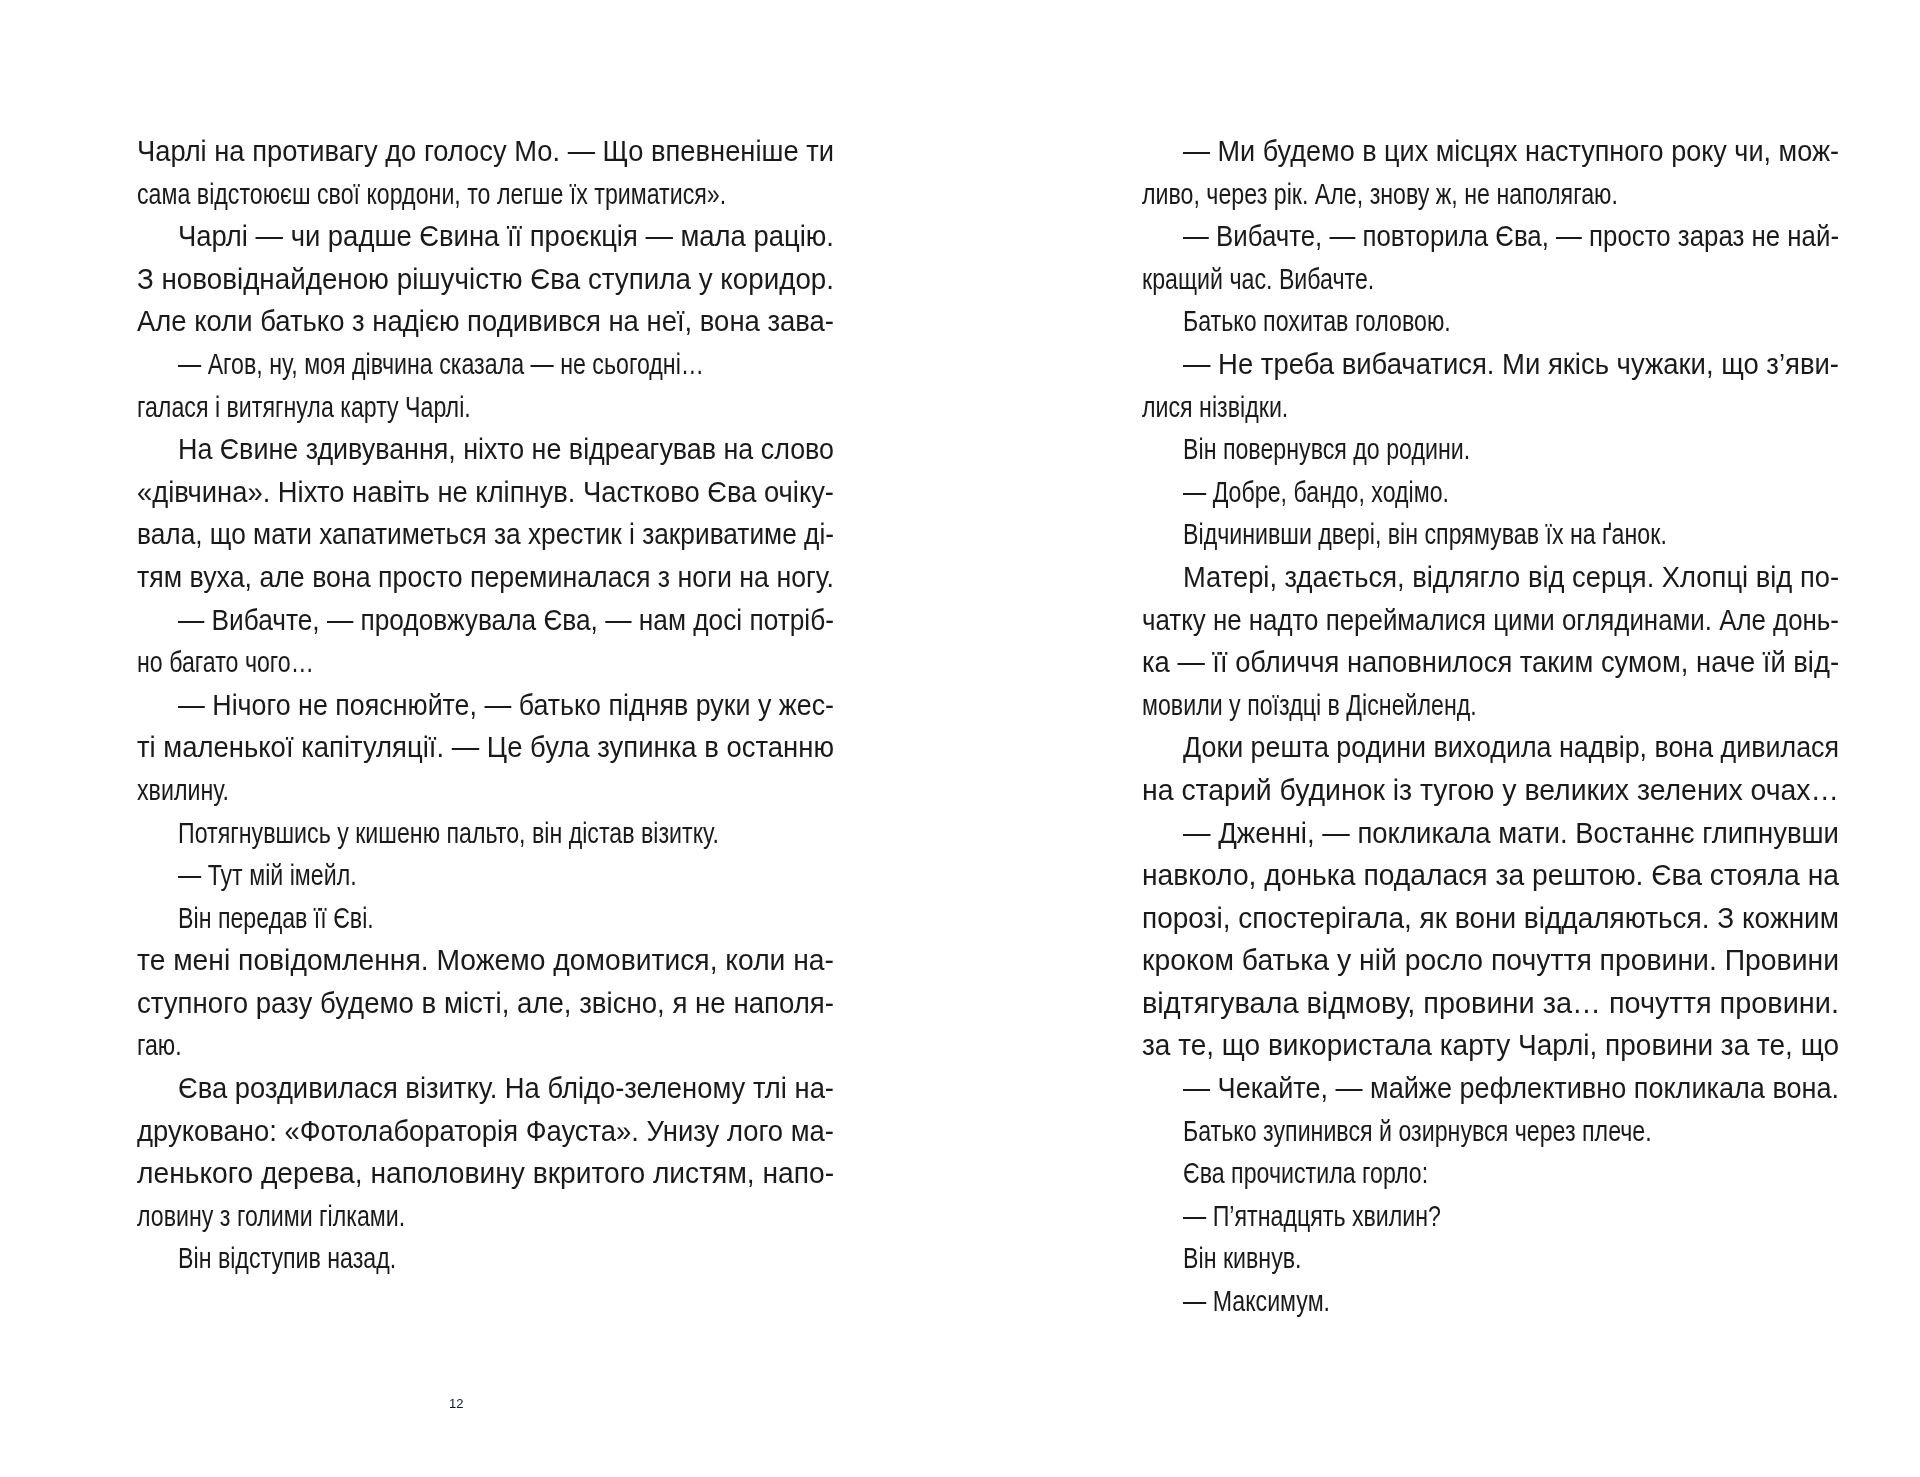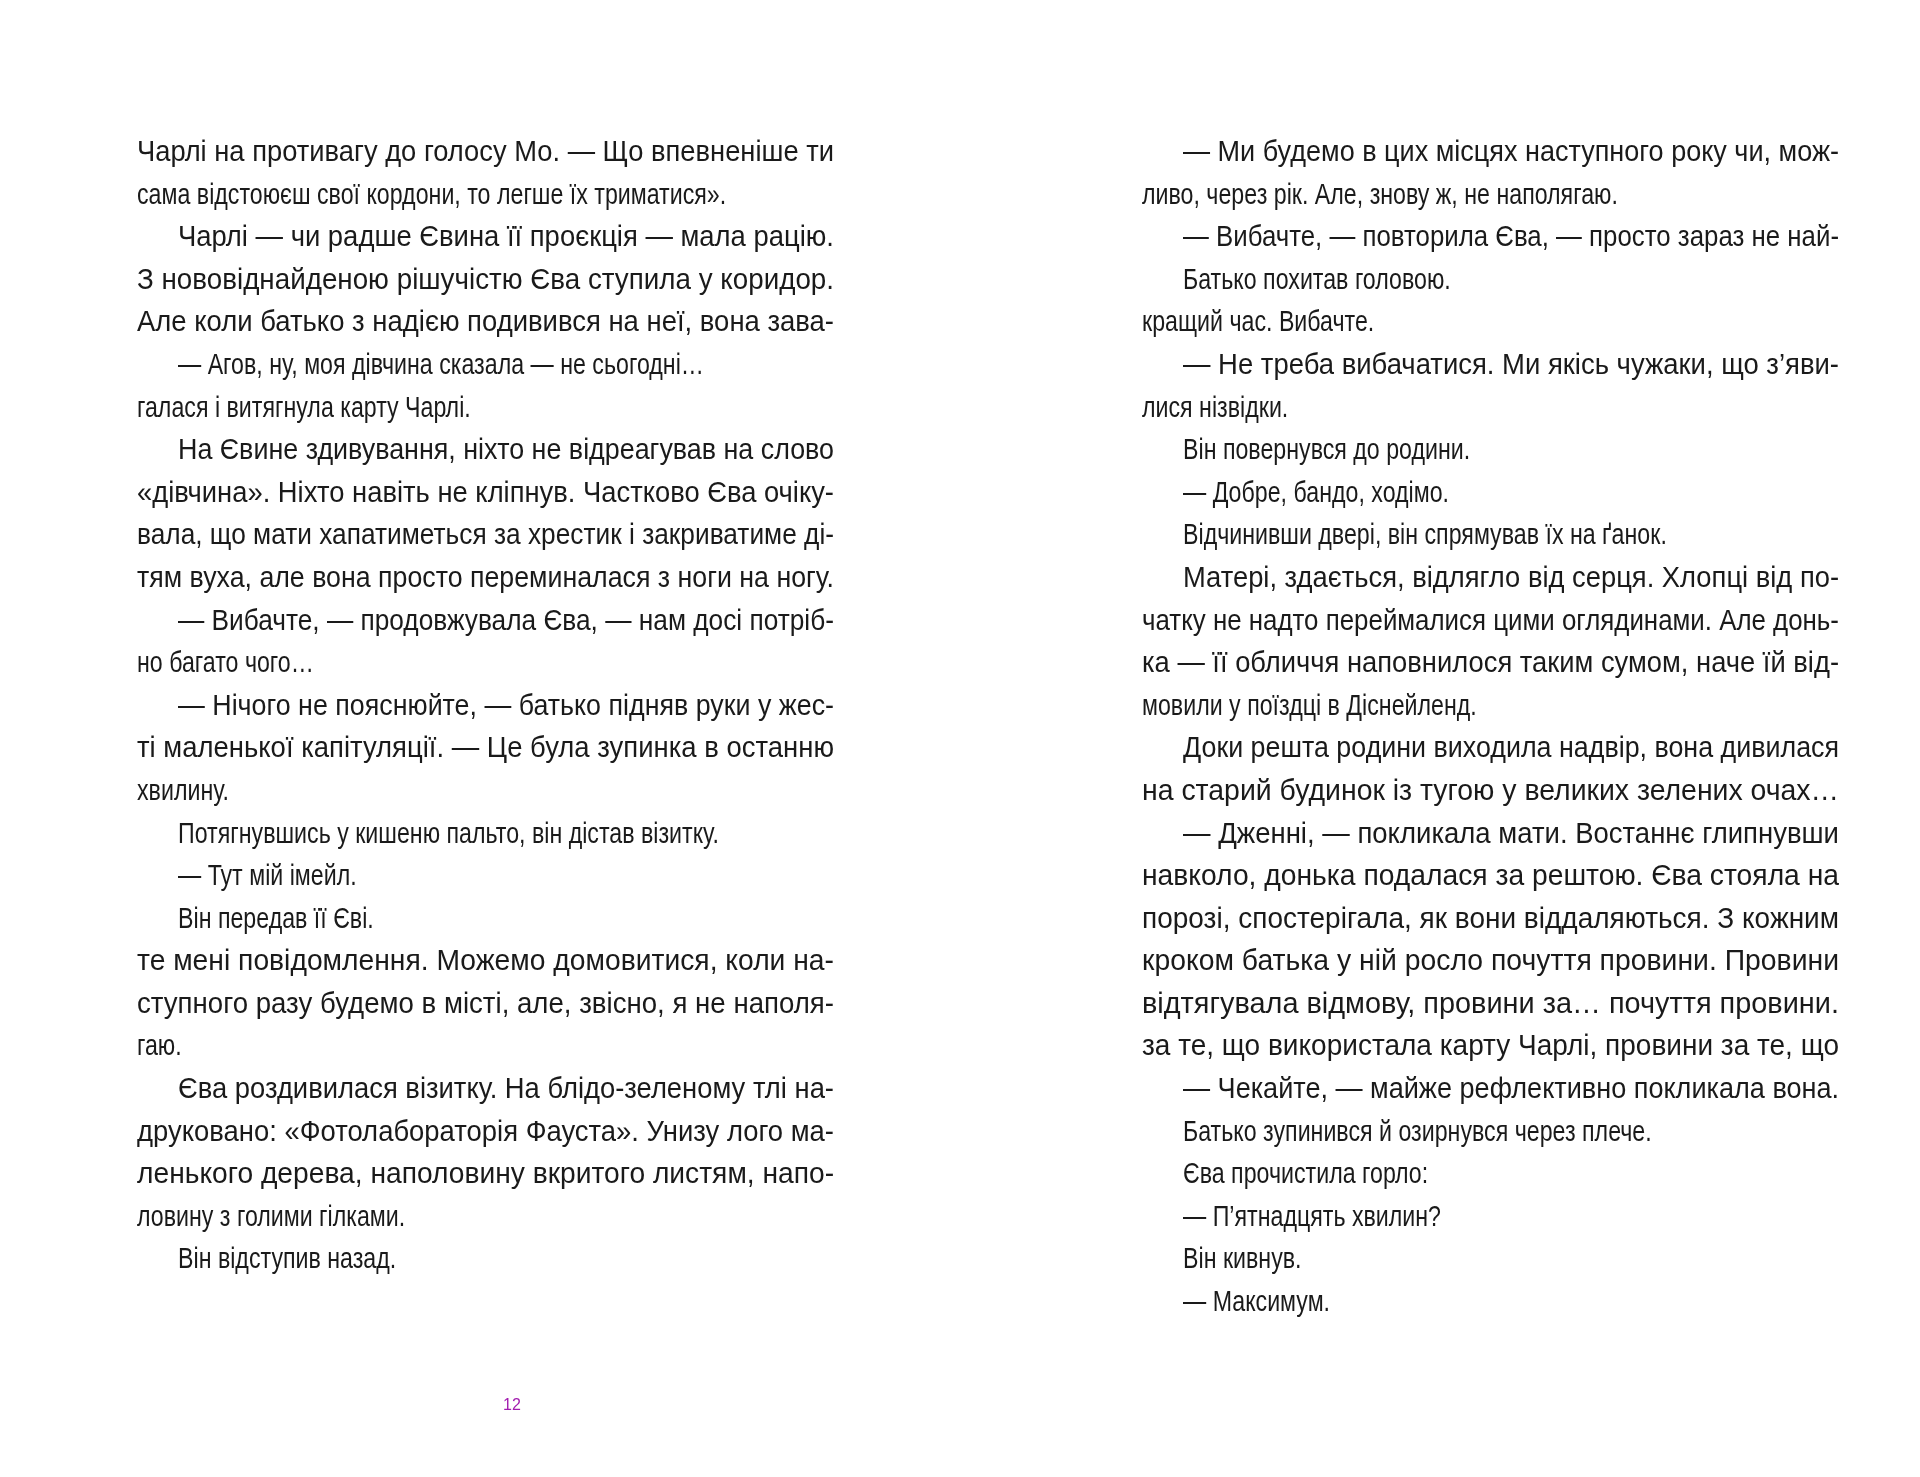--- a/index.html
+++ b/index.html
@@ -12,22 +12,22 @@
   .page.right .column { left:138px; }
   .line {
     height:42.6px; line-height:42.6px;
     font-family:"Liberation Sans", sans-serif;
     font-size:29px; color:#1a1a1a;
     white-space:nowrap; overflow:visible;
   }
   .line .txt { display:inline-block; transform-origin:left center; }
   .line.indent { padding-left:41px; }
   .page-number {
-    position:absolute; left:503px; top:1396px;
-    font-family:"Liberation Sans", sans-serif; font-size:16px; color:#a21caf;
+    position:absolute; left:449px; top:1396px;
+    font-family:"Liberation Sans", sans-serif; font-size:13px; color:#0f172a;
   }
 </style>
 </head>
 <body>
 
 <div class="page left">
   <div class="column" id="left-col">
       <div class="line"><span class="txt" style="transform: scaleX(0.9423);">Чарлі на противагу до голосу Мо. — Що впевненіше ти</span></div>
       <div class="line"><span class="txt" style="transform: scaleX(0.8);">сама відстоюєш свої кордони, то легше їх триматися».</span></div>
       <div class="line indent"><span class="txt" style="transform: scaleX(0.9459);">Чарлі — чи радше Євина її проєкція — мала рацію.</span></div>
@@ -57,22 +57,22 @@
       <div class="line indent"><span class="txt" style="transform: scaleX(0.8);">Він відступив назад.</span></div>
     </div>
   <div class="page-number">12</div>
 </div>
 
 <div class="page right">
   <div class="column" id="right-col">
       <div class="line indent"><span class="txt" style="transform: scaleX(0.9325);">— Ми будемо в цих місцях наступного року чи, мож-</span></div>
       <div class="line"><span class="txt" style="transform: scaleX(0.8);">ливо, через рік. Але, знову ж, не наполягаю.</span></div>
       <div class="line indent"><span class="txt" style="transform: scaleX(0.891);">— Вибачте, — повторила Єва, — просто зараз не най-</span></div>
+      <div class="line"><span class="txt" style="transform: scaleX(0.8);">кращий час. Вибачте.</span></div>
       <div class="line indent"><span class="txt" style="transform: scaleX(0.8);">Батько похитав головою.</span></div>
-      <div class="line"><span class="txt" style="transform: scaleX(0.8);">кращий час. Вибачте.</span></div>
       <div class="line indent"><span class="txt" style="transform: scaleX(0.9469);">— Не треба вибачатися. Ми якісь чужаки, що з’яви-</span></div>
       <div class="line"><span class="txt" style="transform: scaleX(0.8);">лися нізвідки.</span></div>
       <div class="line indent"><span class="txt" style="transform: scaleX(0.8);">Він повернувся до родини.</span></div>
       <div class="line indent"><span class="txt" style="transform: scaleX(0.8);">— Добре, бандо, ходімо.</span></div>
       <div class="line indent"><span class="txt" style="transform: scaleX(0.8);">Відчинивши двері, він спрямував їх на ґанок.</span></div>
       <div class="line indent"><span class="txt" style="transform: scaleX(0.9431);">Матері, здається, відлягло від серця. Хлопці від по-</span></div>
       <div class="line"><span class="txt" style="transform: scaleX(0.8923);">чатку не надто переймалися цими оглядинами. Але донь-</span></div>
       <div class="line"><span class="txt" style="transform: scaleX(0.9434);">ка — її обличчя наповнилося таким сумом, наче їй від-</span></div>
       <div class="line"><span class="txt" style="transform: scaleX(0.8);">мовили у поїздці в Діснейленд.</span></div>
       <div class="line indent"><span class="txt" style="transform: scaleX(0.9256);">Доки решта родини виходила надвір, вона дивилася</span></div>

